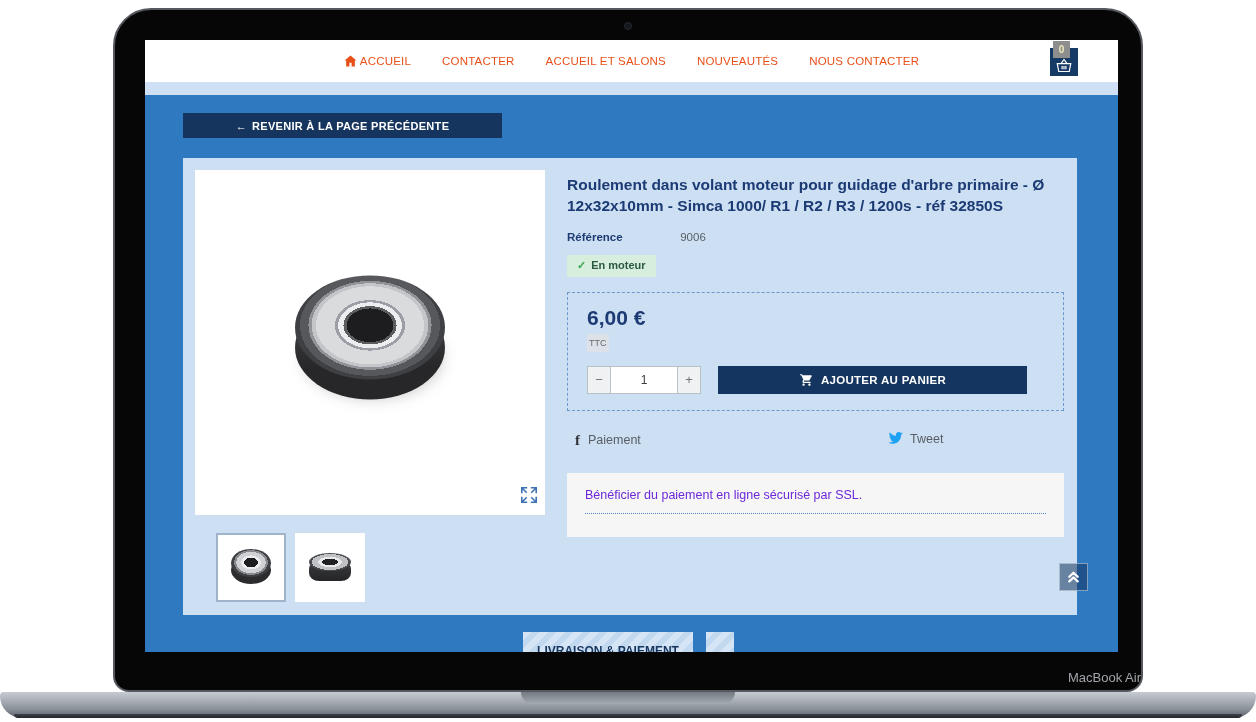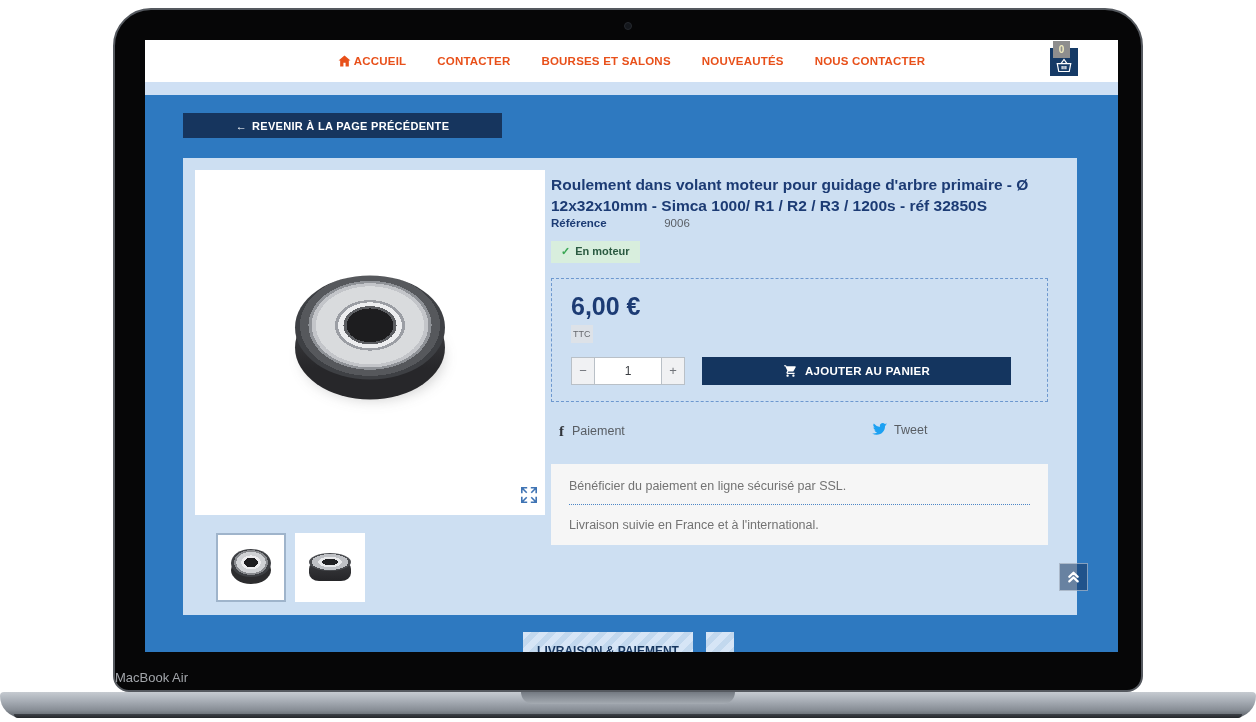--- a/index.html
+++ b/index.html
@@ -11,30 +11,30 @@
           background:linear-gradient(180deg,#c6cbd1 0%,#a7adb5 35%,#878d95 70%,#62686f 92%,#4a4f56 100%);
           border-radius:4px 4px 22px 22px; }
   .base::after { content:""; position:absolute; left:14px; right:14px; bottom:0; height:4px;
           background:linear-gradient(180deg,#3d4147,#24272b); border-radius:0 0 14px 14px; }
   .notch { position:absolute; left:50%; top:0; transform:translateX(-50%); width:214px; height:12px;
           background:linear-gradient(180deg,#747a82,#a5abb2); border-radius:0 0 12px 12px; }
   .screen { position:absolute; left:113px; top:8px; width:1030px; height:684px; z-index:2;
           background:#060607; border:2px solid #55595f; border-radius:38px 38px 16px 16px; }
   .camera { position:absolute; left:50%; top:12px; transform:translateX(-50%); width:8px; height:8px;
           border-radius:50%; background:#14171c; border:1px solid #26292f; }
-  .device-label { position:absolute; left:0; bottom:5px; width:100%; text-align:left;
+  .device-label { position:absolute; left:0; bottom:5px; width:100%; text-align:right;
           color:#a2a5aa; font-size:13px; }
 
   
   .page { position:absolute; left:30px; top:30px; width:973px; height:612px; background:#ffffff; overflow:hidden; }
 
   
   .hdr { position:relative; height:42px; background:#ffffff; display:flex; align-items:center; justify-content:center; }
   .nav { display:flex; gap:31px; align-items:center; }
-  .nav-item { display:flex; align-items:center; gap:3px; color:#e8501a; font-size:11.5px; font-weight:bold;
+  .nav-item { display:flex; align-items:center; gap:3px; color:#e8501a; font-size:11.5px; font-weight:normal;
           letter-spacing:.2px; cursor:pointer; white-space:nowrap; }
   .nav-item svg { display:block; }
   .cart-btn { position:absolute; right:40px; top:8px; width:28px; height:28px; background:#153a66;
           display:flex; align-items:flex-end; justify-content:center; padding-bottom:3px; cursor:pointer; }
   .cart-badge { position:absolute; left:3px; top:-7px; width:17px; height:17px; background:#8e8e8e;
           color:#f2edbe; font-size:10px; font-weight:bold; display:flex; align-items:center; justify-content:center; }
 
   .substrip { height:13px; background:#cfe0f4; }
 
   
@@ -70,51 +70,51 @@
   .m1 .m-top { left:0; top:0; width:40px; height:28px;
           background:radial-gradient(ellipse at 50% 48%, #1d1d1f 0 24%, #ececee 24% 34%, #cfd1d4 34% 52%, #87898d 52% 60%, #3e4044 60% 100%); }
   .m1 { width:40px; height:37px; }
   .m2 { width:42px; height:30px; }
   .m2 .m-side { left:0; top:8px; width:42px; height:20px; border-radius:10px/8px;
           background:linear-gradient(180deg,#3a3b3e,#252528); }
   .m2 .m-top { left:0; top:0; width:42px; height:18px;
           background:radial-gradient(ellipse at 50% 50%, #202022 0 26%, #e8e9eb 26% 40%, #bfc1c5 40% 62%, #4a4c50 62% 100%); }
 
   
-  .col { position:absolute; left:368px; top:17px; width:497px; }
+  .col { position:absolute; left:384px; top:17px; width:497px; }
   .title { color:#1c3b74; font-size:15.5px; font-weight:bold; line-height:1.35; }
-  .ref-row { font-size:11.5px; }
+  .ref-row { margin-top:14px; font-size:11.5px; }
   .ref-label { display:inline-block; width:110px; color:#1c3b74; font-weight:bold; }
   .ref-val { color:#5a5f66; }
   .stock { display:inline-flex; align-items:center; gap:5px; margin-top:12px; background:#d8eedd;
           padding:4px 10px 5px; font-size:11px; font-weight:bold; color:#2b5a41; }
   .stock .chk { color:#3aa654; font-weight:bold; }
 
   .price-box { margin-top:15px; border:1px dashed #6d98cf; padding:13px 19px 16px; }
-  .price { color:#1c3b74; font-size:25px; font-weight:bold; }
+  .price { color:#1c3b74; font-size:21px; font-weight:bold; }
   .ttc { display:inline-block; margin-top:4px; font-size:9px; color:#66696e; background:#dde2e8; padding:4px 2px; }
   .buy-row { display:flex; margin-top:14px; height:28px; }
   .qty-btn { width:24px; height:28px; background:#f0f1f3; border:1px solid #b9c0c7; color:#707379;
           font-size:13px; display:flex; align-items:center; justify-content:center; cursor:pointer; }
   .qty-input { width:66px; height:28px; border:1px solid #b9c0c7; border-left:none; border-right:none;
           text-align:center; font-size:12px; color:#3a3d41; background:#fff; font-family:"Liberation Sans",sans-serif; }
   .add-btn { margin-left:17px; width:309px; height:28px; background:#14355f; color:#ffffff; border:none;
           font-size:11.5px; font-weight:bold; letter-spacing:.3px; display:flex; align-items:center;
           justify-content:center; gap:7px; cursor:pointer; font-family:"Liberation Sans",sans-serif; }
 
   .share-row { position:relative; margin-top:21px; height:18px; font-size:12.5px; color:#585d63; }
   .share-fb { position:absolute; left:8px; display:flex; align-items:center; gap:8px; cursor:pointer; }
   .fb-f { color:#30343a; font-weight:bold; font-size:15px; font-family:"Liberation Serif",serif; }
   .share-tw { position:absolute; left:321px; display:flex; align-items:center; gap:6px; cursor:pointer; }
 
   .reassure { margin-top:23px; background:#f6f6f6; padding:2px 18px; }
   .re-item { padding:10px 0 11px; }
   .re-item + .re-item { border-top:1px dotted #4d86c6; }
   .re-title { color:#1c3b74; font-size:12.5px; font-weight:bold; }
-  .re-text { margin-top:3px; color:#737373; font-size:12.5px; }
+  .re-text { margin-top:3px; color:#6d28d9; font-size:12.5px; }
 
   .scroll-top { position:absolute; left:914px; top:468px; width:29px; height:28px;
           background:rgba(21,53,95,.55); border:1px solid rgba(255,255,255,.45);
           display:flex; align-items:center; justify-content:center; cursor:pointer; z-index:5; }
 
   .tab-strip { position:absolute; left:378px; top:537px; width:170px; height:40px; text-align:center;
           padding-top:12px; color:#16355e; font-size:12px; font-weight:bold; cursor:pointer;
           background:repeating-linear-gradient(135deg,#d6e5f6 0 6px,#c2d8ee 6px 12px); }
   .tab-mini { position:absolute; left:561px; top:537px; width:28px; height:40px; cursor:pointer;
           background:repeating-linear-gradient(135deg,#d6e5f6 0 6px,#c2d8ee 6px 12px); }
@@ -139,21 +139,21 @@
           <div class="nav-item">
             <svg width="13" height="12" viewBox="0 0 24 22">
                 <path d="M12 1 1 10h3v11h6v-7h4v7h6V10h3z" fill="#e8501a"></path>
               </svg>
             <span>ACCUEIL</span>
           </div>
           <div class="nav-item">
             <span>CONTACTER</span>
           </div>
           <div class="nav-item">
-            <span>BOURSES ET SALONS</span>
+            <span>ACCUEIL ET SALONS</span>
           </div>
           <div class="nav-item">
             <span>NOUVEAUTÉS</span>
           </div>
           <div class="nav-item">
             <span>NOUS CONTACTER</span>
           </div>
         </div>
         <div class="cart-btn">
           <svg width="18" height="15" viewBox="0 0 24 20" fill="none" stroke="#ffffff" stroke-width="1.6">
@@ -245,21 +245,20 @@
                 </svg>
                 <span>Tweet</span>
               </div>
             </div>
 
             <div class="reassure">
               <div class="re-item">
                 <div class="re-text">Bénéficier du paiement en ligne sécurisé par SSL.</div>
               </div>
               <div class="re-item">
-                <div class="re-text">Livraison suivie en France et à l'international.</div>
               </div>
             </div>
           </div>
         </div>
 
         <div class="scroll-top">
           <svg width="15" height="14" viewBox="0 0 16 15" fill="none" stroke="#ffffff" stroke-width="2.4" stroke-linecap="round" stroke-linejoin="round">
             <path d="M3.5 7.2 8 3l4.5 4.2"></path>
               <path d="M3.5 12.2 8 8l4.5 4.2"></path>
           </svg>

